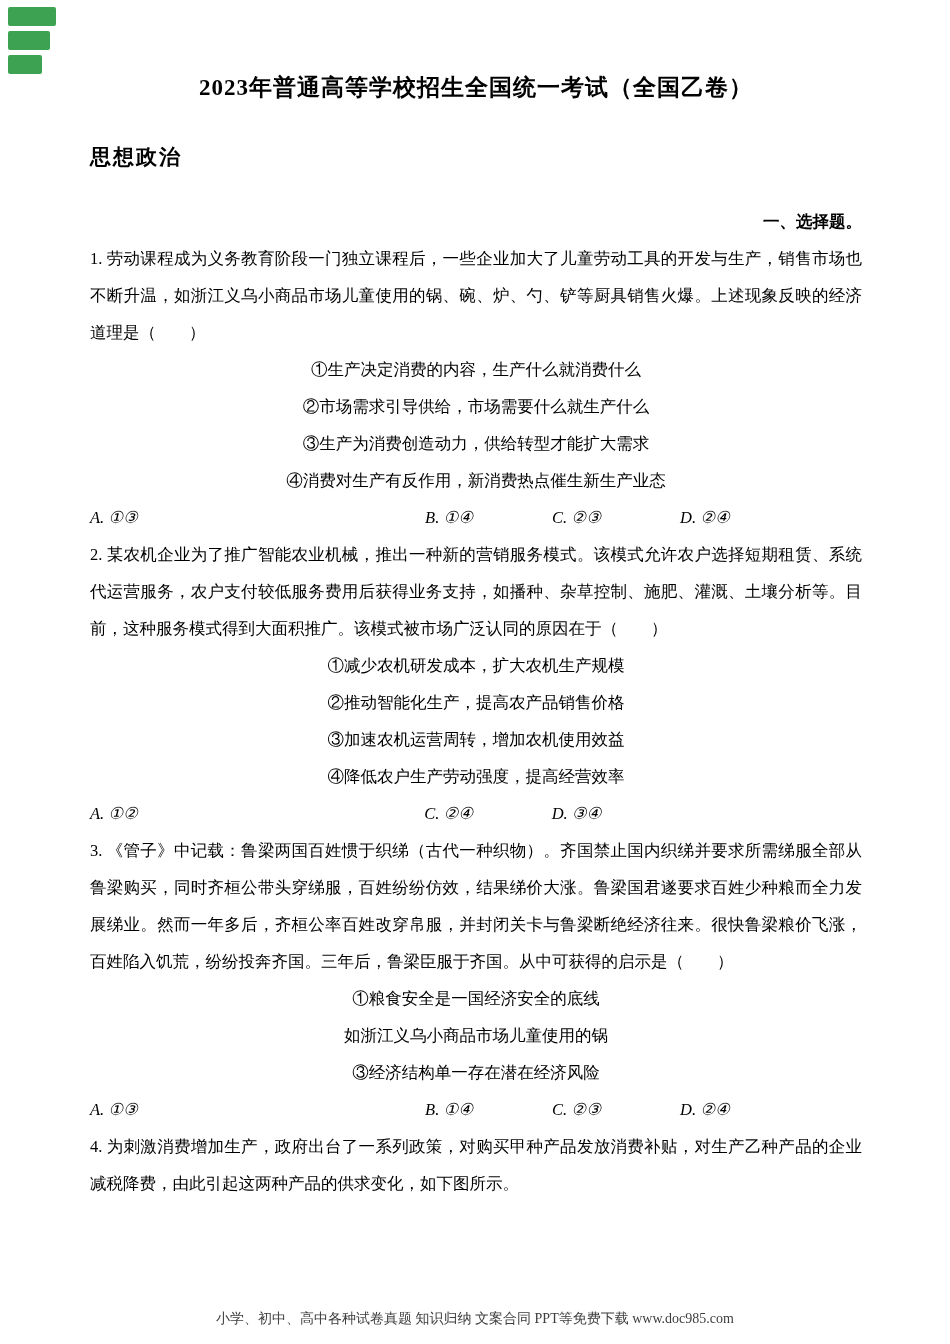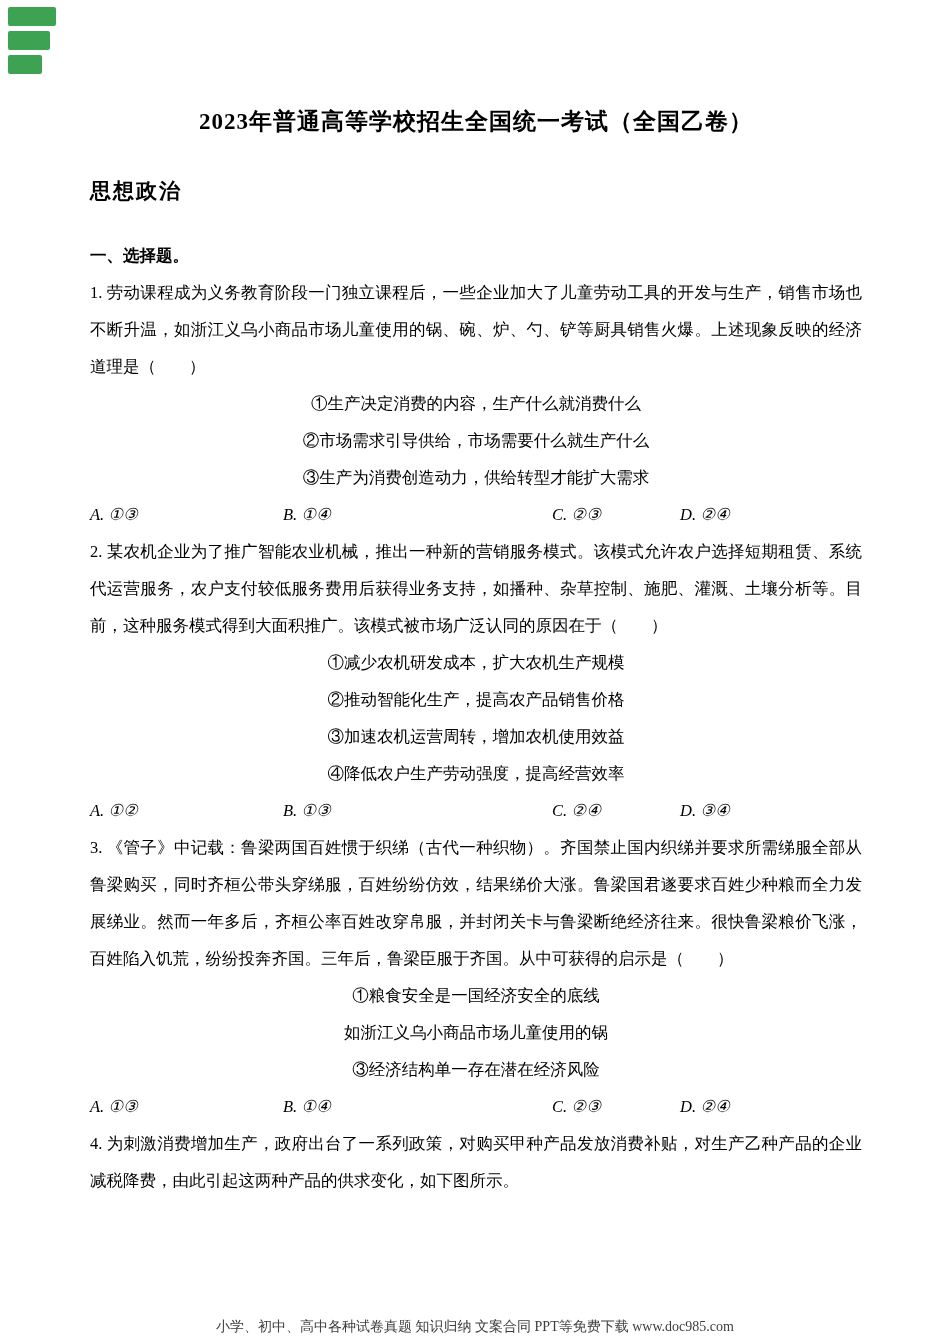--- a/index.html
+++ b/index.html
@@ -27,63 +27,64 @@
     color: #ffffff;
     font-size: 11px;
     line-height: 19px;
     text-align: center;
     overflow: hidden;
   }
   .badge:nth-child(1) { width: 48px; }
   .badge:nth-child(2) { width: 42px; }
   .badge:nth-child(3) { width: 34px; }
   .content {
-    padding: 106px 88px 0 90px;
+    padding: 72px 88px 0 90px;
   }
   .doc-title {
     font-size: 23px;
     font-weight: bold;
     text-align: center;
     margin: 0;
     letter-spacing: 1px;
   }
   .doc-subtitle {
     font-size: 21px;
     font-weight: bold;
     text-align: left;
     margin: 40px 0 0 0;
     letter-spacing: 2px;
   }
   .section-heading {
     font-size: 16.5px;
     font-weight: bold;
     margin: 32px 0 0 0;
     line-height: 37px;
+    text-align: right;
   }
   .question { margin: 0; }
   .question p {
     margin: 0;
     font-size: 16.5px;
     line-height: 37px;
     text-align: justify;
   }
   .question p.item { text-align: center; }
   .options {
     display: flex;
     font-size: 16.5px;
     line-height: 37px;
     font-style: italic;
   }
   .options span:nth-child(1) { width: 193px; }
-  .options span:nth-child(2) { width: 190px; }
+  .options span:nth-child(2) { width: 190px; text-align: right; }
   .options span:nth-child(3) { width: 207px; text-align: center; }
   .options span:nth-child(4) { flex: 1; }
   .page-footer {
     position: absolute;
-    bottom: 8px;
+    bottom: 16px;
     left: 0;
     width: 100%;
     text-align: center;
     font-size: 14px;
     color: #3d3d3d;
   }
   .page-footer a {
     color: #3d3d3d;
     text-decoration: none;
   }
@@ -102,37 +103,37 @@
   <h1 class="doc-title">2023年普通高等学校招生全国统一考试（全国乙卷）</h1>
   <h2 class="doc-subtitle">思想政治</h2>
 
   <div class="section-heading">一、选择题。</div>
 
   <div class="question">
     <p>1. 劳动课程成为义务教育阶段一门独立课程后，一些企业加大了儿童劳动工具的开发与生产，销售市场也不断升温，如浙江义乌小商品市场儿童使用的锅、碗、炉、勺、铲等厨具销售火爆。上述现象反映的经济道理是（　　）</p>
     <p class="item">①生产决定消费的内容，生产什么就消费什么</p>
     <p class="item">②市场需求引导供给，市场需要什么就生产什么</p>
     <p class="item">③生产为消费创造动力，供给转型才能扩大需求</p>
+    <p class="item">④消费对生产有反作用，新消费热点催生新生产业态</p>
     <div class="options">
       <span>A. ①③</span>
       <span>B. ①④</span>
       <span>C. ②③</span>
       <span>D. ②④</span>
     </div>
   </div>
 
   <div class="question">
     <p>2. 某农机企业为了推广智能农业机械，推出一种新的营销服务模式。该模式允许农户选择短期租赁、系统代运营服务，农户支付较低服务费用后获得业务支持，如播种、杂草控制、施肥、灌溉、土壤分析等。目前，这种服务模式得到大面积推广。该模式被市场广泛认同的原因在于（　　）</p>
     <p class="item">①减少农机研发成本，扩大农机生产规模</p>
     <p class="item">②推动智能化生产，提高农产品销售价格</p>
     <p class="item">③加速农机运营周转，增加农机使用效益</p>
     <p class="item">④降低农户生产劳动强度，提高经营效率</p>
     <div class="options">
       <span>A. ①②</span>
-      <span>B. ①③</span>
       <span>C. ②④</span>
       <span>D. ③④</span>
     </div>
   </div>
 
   <div class="question">
     <p>3. 《管子》中记载：鲁梁两国百姓惯于织绨（古代一种织物）。齐国禁止国内织绨并要求所需绨服全部从鲁梁购买，同时齐桓公带头穿绨服，百姓纷纷仿效，结果绨价大涨。鲁梁国君遂要求百姓少种粮而全力发展绨业。然而一年多后，齐桓公率百姓改穿帛服，并封闭关卡与鲁梁断绝经济往来。很快鲁梁粮价飞涨，百姓陷入饥荒，纷纷投奔齐国。三年后，鲁梁臣服于齐国。从中可获得的启示是（　　）</p>
     <p class="item">①粮食安全是一国经济安全的底线</p>
     <p class="item">如浙江义乌小商品市场儿童使用的锅</p>
     <p class="item">③经济结构单一存在潜在经济风险</p>

